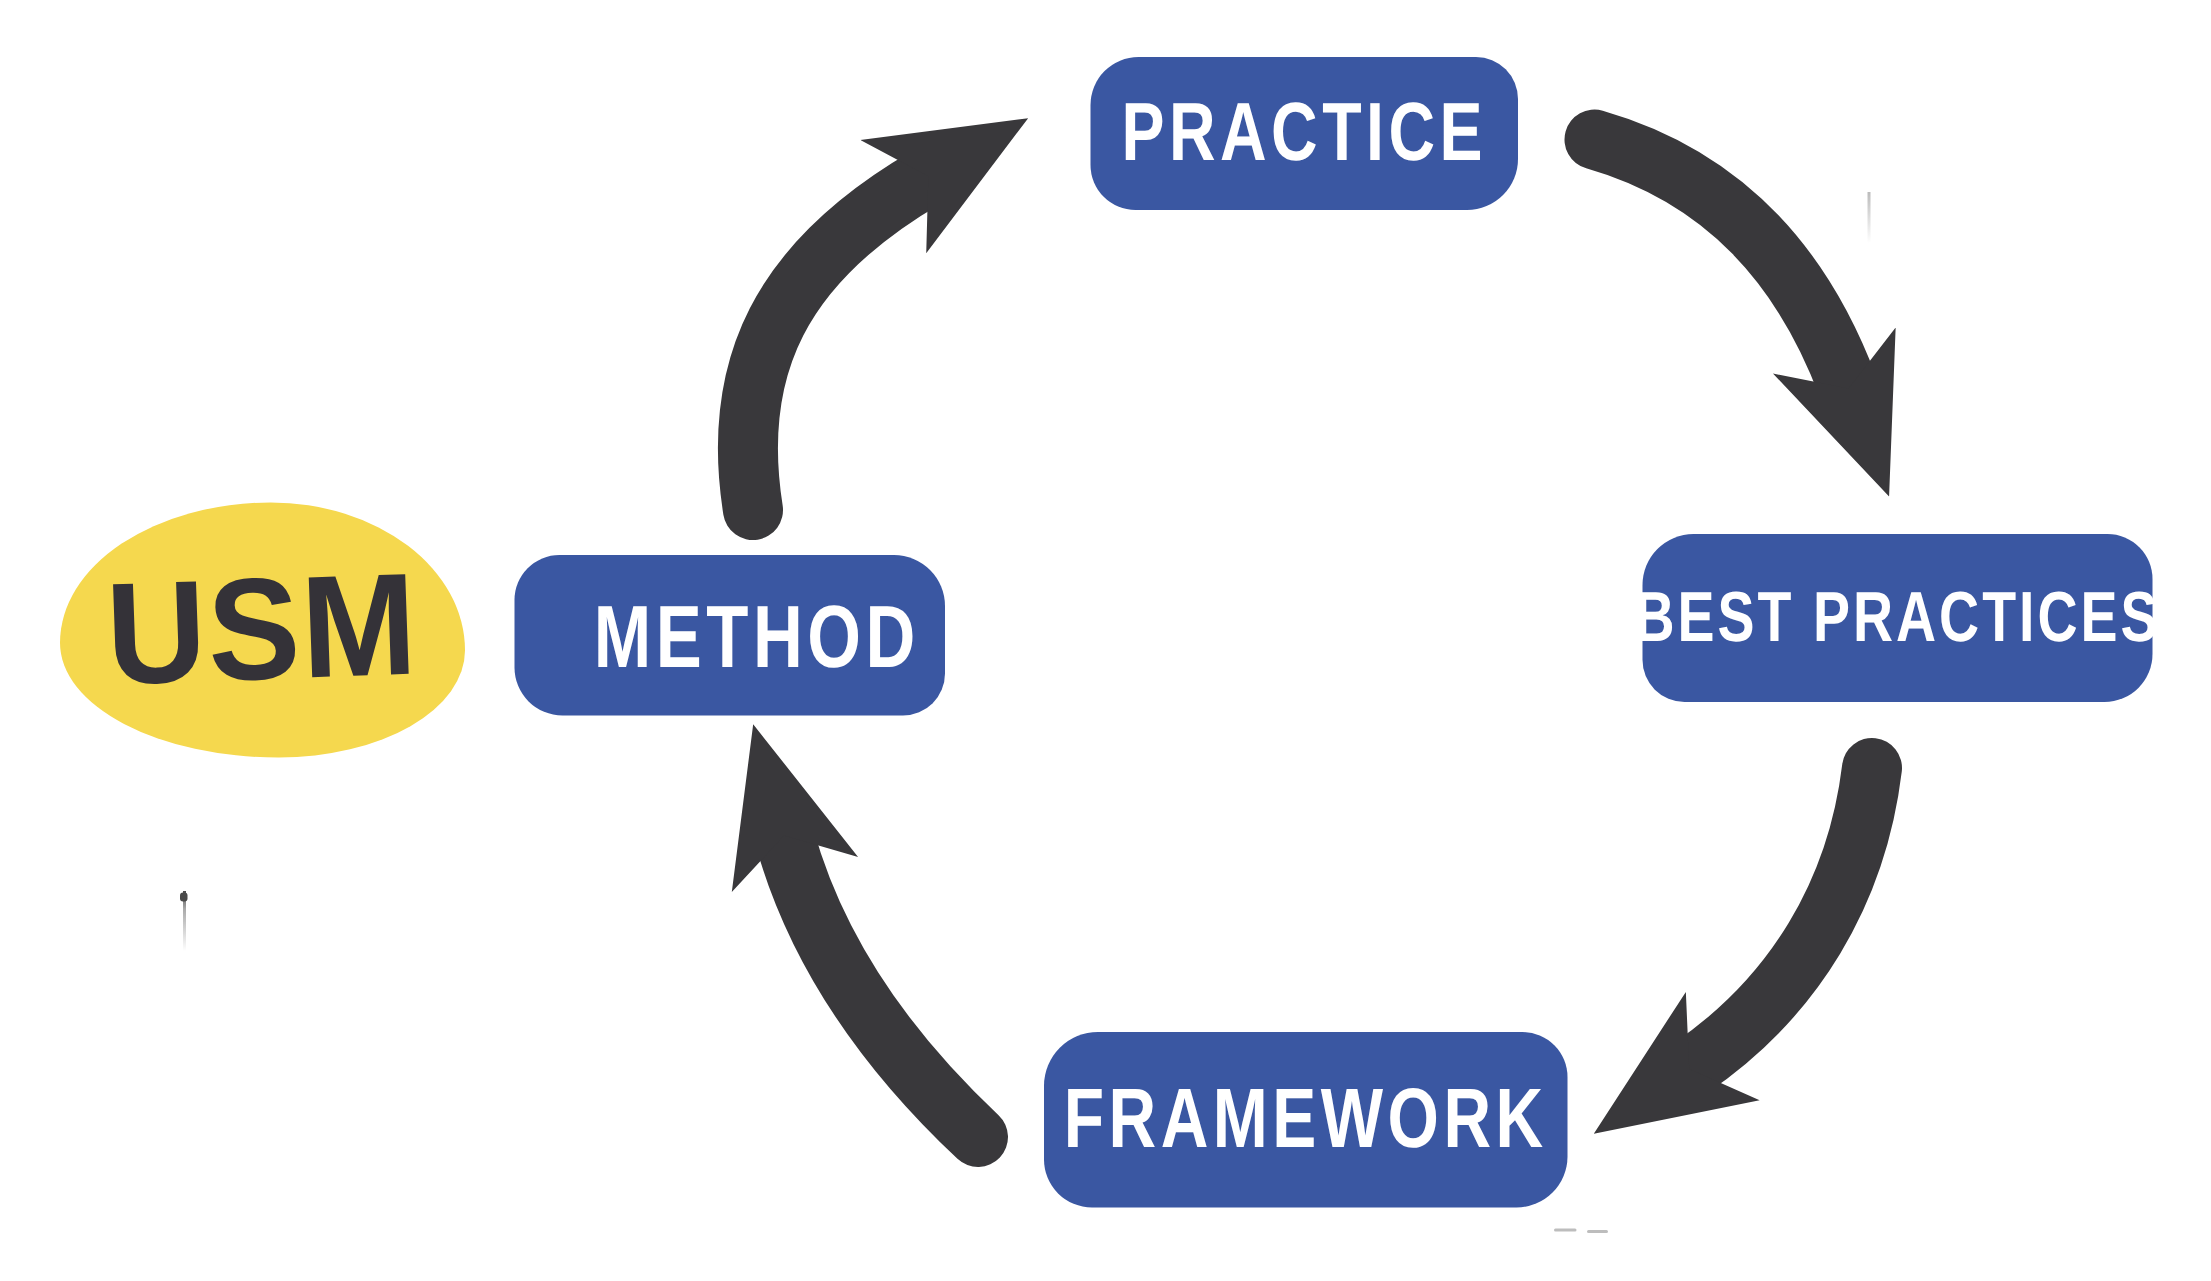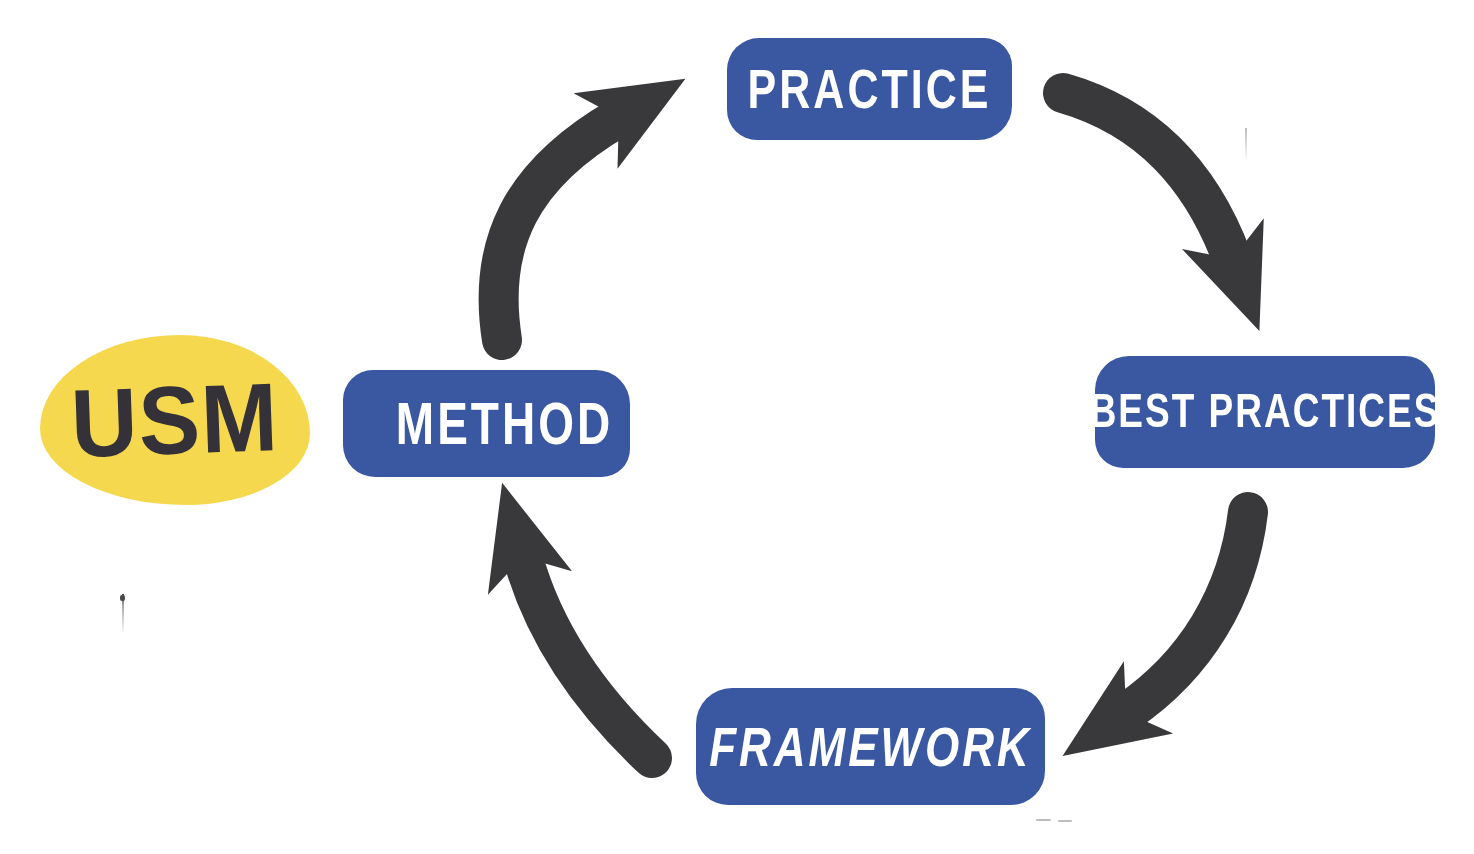--- a/index.html
+++ b/index.html
@@ -34,21 +34,21 @@
     transform:scaleY(1.28);
     letter-spacing:3px;
     white-space:nowrap;
   }
   .node-method{left:343px;top:370px;width:287px;height:107px;border-radius:30px 34px 28px 32px;padding-left:36px;}
   .node-method .lbl{font-size:46px;}
   .node-practice{left:727px;top:38px;width:285px;height:102px;border-radius:32px 28px 34px 30px;}
   .node-practice .lbl{font-size:43px;}
   .node-best-practices{left:1095px;top:356px;width:340px;height:112px;border-radius:34px 30px 32px 28px;}
   .node-best-practices .lbl{font-size:37px;letter-spacing:2px;}
-  .node-framework{left:696px;top:688px;width:349px;height:117px;border-radius:36px 30px 34px 32px;font-style:italic;}
+  .node-framework{left:696px;top:688px;width:349px;height:117px;border-radius:36px 30px 34px 32px;}
   .node-framework .lbl{font-size:44px;}
   .blob{
     position:absolute;
     left:40px;top:335px;width:270px;height:170px;
     background:var(--blob-yellow);
     border-radius:52% 48% 46% 54% / 55% 58% 42% 45%;
     display:flex;align-items:center;justify-content:center;
   }
   .blob .lbl{
     font-weight:bold;

